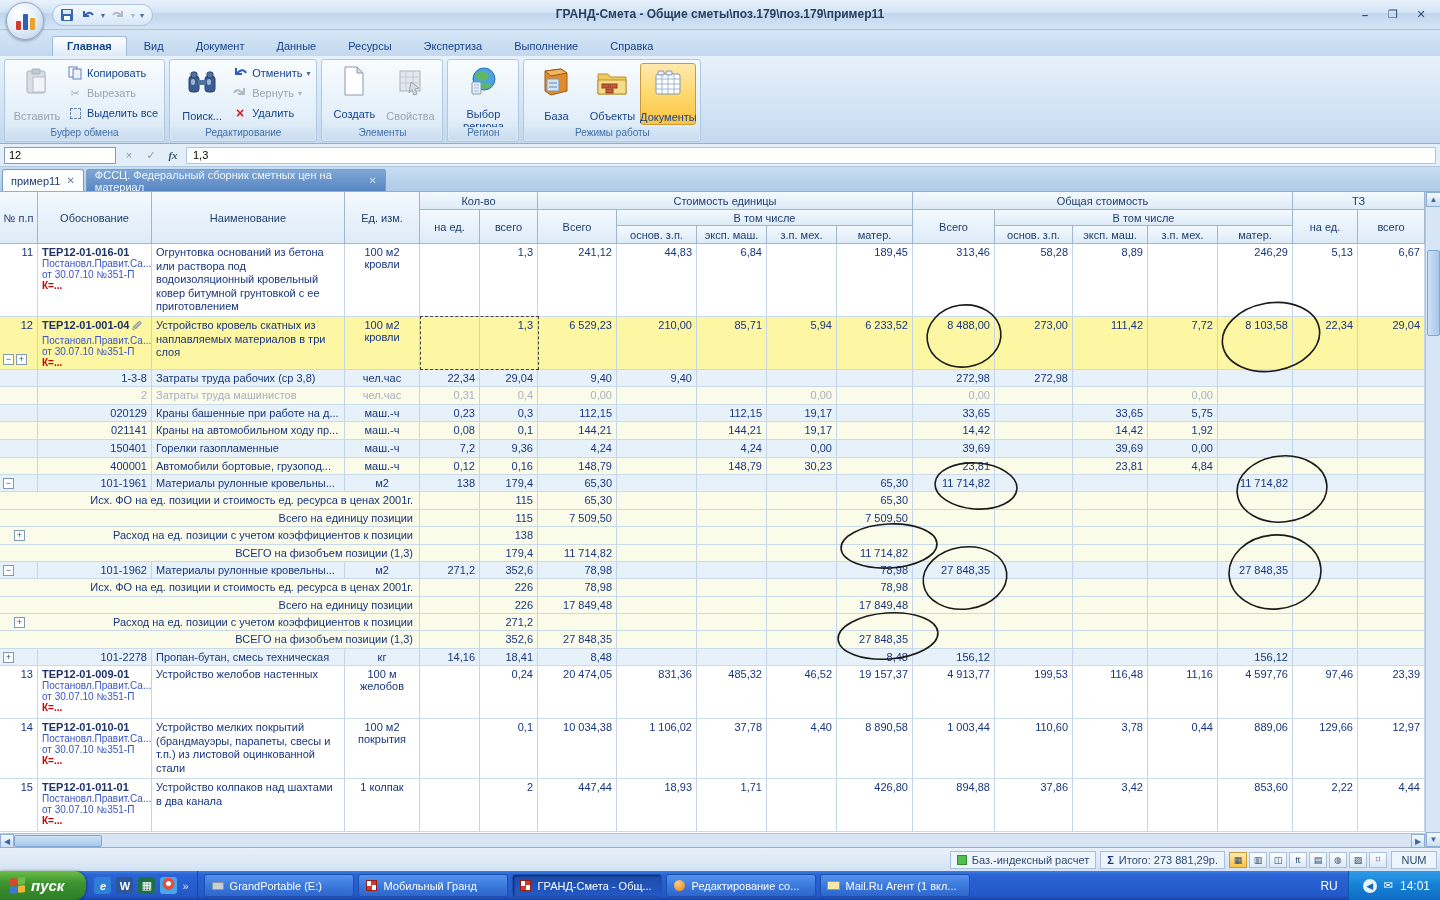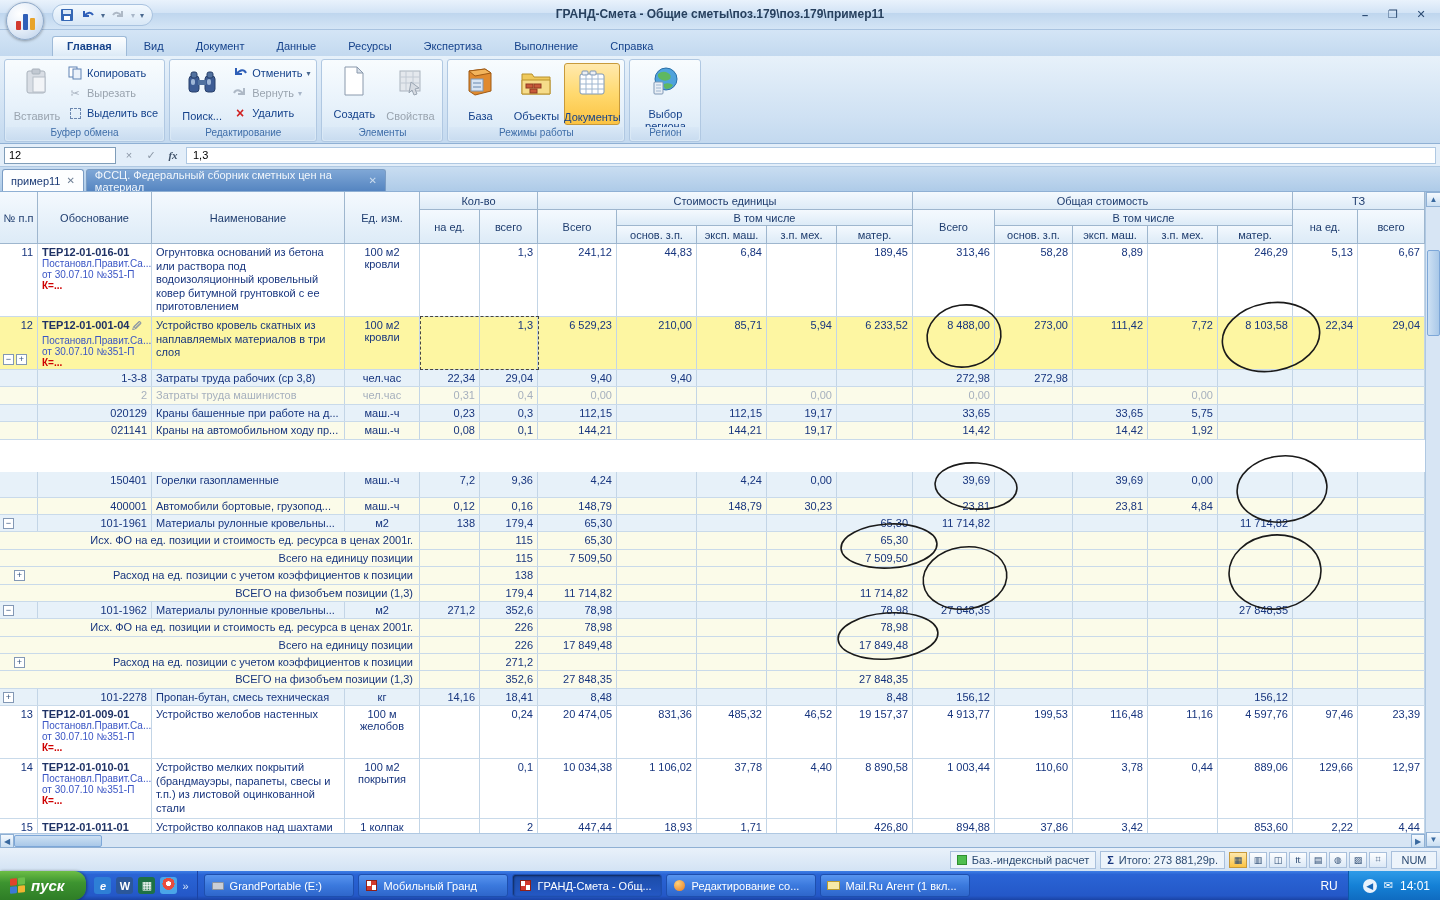--- a/index.html
+++ b/index.html
@@ -286,73 +286,73 @@
               <path d="M3 9 H23 M3 15 H23 M9 3 V23 M16 3 V23" stroke="#C2CAD4"></path>
               <path d="M14 14 L22 20 L18 21 L20 26 L17 27 L15 22 L12 25 Z" fill="#D6DBE2" stroke="#9AA5B2"></path>
             </svg>
         </span>
         <span>Свойства</span>
       </div>
       <div class="glabel">Элементы</div>
     </div>
 
     <div class="rgroup">
-      <div class="bigbtn">
-        <span class="icon30">
-          <svg width="30" height="30" viewBox="0 0 30 30">
-              <path d="M4 4 L20 2 L26 6 L26 24 L10 28 L4 24 Z" fill="#E08A2E" stroke="#A05A14"></path>
-              <path d="M4 4 L20 2 L26 6 L10 9 Z" fill="#F2B45C" stroke="#A05A14"></path>
-              <rect x="6" y="12" width="12" height="12" fill="#D7E4F2" stroke="#7E97B5"></rect>
-              <rect x="8" y="15" width="8" height="2" fill="#9FB6D0"></rect>
-              <rect x="8" y="19" width="8" height="2" fill="#9FB6D0"></rect>
-            </svg>
-        </span>
-        <span>База</span>
-      </div>
-      <div class="bigbtn">
-        <span class="icon30">
-          <svg width="32" height="28" viewBox="0 0 32 28">
-              <path d="M2 6 L12 6 L14 9 L30 9 L30 26 L2 26 Z" fill="#EFC95C" stroke="#B8912C"></path>
-              <path d="M2 12 L30 12 L30 26 L2 26 Z" fill="#F6DC8A" stroke="#B8912C"></path>
-              <rect x="6" y="16" width="7" height="4" fill="#C85A3A" stroke="#8F3A22"></rect>
-              <rect x="14" y="16" width="7" height="4" fill="#C85A3A" stroke="#8F3A22"></rect>
-              <rect x="10" y="21" width="7" height="4" fill="#C85A3A" stroke="#8F3A22"></rect>
-            </svg>
-        </span>
-        <span>Объекты</span>
-      </div>
-      <div class="bigbtn sel">
-        <span class="icon30">
-          <svg width="30" height="28" viewBox="0 0 30 28">
-              <rect x="3" y="5" width="24" height="20" rx="2" fill="#fff" stroke="#7E97B5"></rect>
-              <rect x="5" y="2" width="6" height="4" rx="1" fill="#EDEFF2" stroke="#7E97B5"></rect>
-              <rect x="13" y="2" width="6" height="4" rx="1" fill="#EDEFF2" stroke="#7E97B5"></rect>
-              <path d="M3 10 H27 M3 15 H27 M3 20 H27 M9 5 V25 M15 5 V25 M21 5 V25" stroke="#9FB6D0"></path>
-            </svg>
-        </span>
-        <span>Документы</span>
-      </div>
-      <div class="glabel">Режимы работы</div>
-    </div>
-
-    <div class="rgroup">
       <div class="bigbtn" style="width:62px">
         <span class="icon30">
           <svg width="30" height="30" viewBox="0 0 30 30">
               <circle cx="16" cy="13" r="11" fill="#4FA3DC" stroke="#2A6FA8"></circle>
               <path d="M8 8 Q13 4 18 7 Q22 9 20 13 Q16 16 12 14 Q7 12 8 8 Z" fill="#5FB860"></path>
               <path d="M14 18 Q19 16 23 19 Q21 23 16 23 Q13 21 14 18 Z" fill="#5FB860"></path>
               <rect x="4" y="16" width="9" height="12" rx="1" fill="#E8EEF5" stroke="#7E97B5"></rect>
               <path d="M6 19 H11 M6 22 H11 M6 25 H11" stroke="#9FB6D0"></path>
             </svg>
         </span>
         <span>Выбор региона</span>
         <span class="caret">▾</span>
       </div>
       <div class="glabel">Регион</div>
+    </div>
+
+    <div class="rgroup">
+      <div class="bigbtn">
+        <span class="icon30">
+          <svg width="30" height="30" viewBox="0 0 30 30">
+              <path d="M4 4 L20 2 L26 6 L26 24 L10 28 L4 24 Z" fill="#E08A2E" stroke="#A05A14"></path>
+              <path d="M4 4 L20 2 L26 6 L10 9 Z" fill="#F2B45C" stroke="#A05A14"></path>
+              <rect x="6" y="12" width="12" height="12" fill="#D7E4F2" stroke="#7E97B5"></rect>
+              <rect x="8" y="15" width="8" height="2" fill="#9FB6D0"></rect>
+              <rect x="8" y="19" width="8" height="2" fill="#9FB6D0"></rect>
+            </svg>
+        </span>
+        <span>База</span>
+      </div>
+      <div class="bigbtn">
+        <span class="icon30">
+          <svg width="32" height="28" viewBox="0 0 32 28">
+              <path d="M2 6 L12 6 L14 9 L30 9 L30 26 L2 26 Z" fill="#EFC95C" stroke="#B8912C"></path>
+              <path d="M2 12 L30 12 L30 26 L2 26 Z" fill="#F6DC8A" stroke="#B8912C"></path>
+              <rect x="6" y="16" width="7" height="4" fill="#C85A3A" stroke="#8F3A22"></rect>
+              <rect x="14" y="16" width="7" height="4" fill="#C85A3A" stroke="#8F3A22"></rect>
+              <rect x="10" y="21" width="7" height="4" fill="#C85A3A" stroke="#8F3A22"></rect>
+            </svg>
+        </span>
+        <span>Объекты</span>
+      </div>
+      <div class="bigbtn sel">
+        <span class="icon30">
+          <svg width="30" height="28" viewBox="0 0 30 28">
+              <rect x="3" y="5" width="24" height="20" rx="2" fill="#fff" stroke="#7E97B5"></rect>
+              <rect x="5" y="2" width="6" height="4" rx="1" fill="#EDEFF2" stroke="#7E97B5"></rect>
+              <rect x="13" y="2" width="6" height="4" rx="1" fill="#EDEFF2" stroke="#7E97B5"></rect>
+              <path d="M3 10 H27 M3 15 H27 M3 20 H27 M9 5 V25 M15 5 V25 M21 5 V25" stroke="#9FB6D0"></path>
+            </svg>
+        </span>
+        <span>Документы</span>
+      </div>
+      <div class="glabel">Режимы работы</div>
     </div>
   </div>
 
   <div class="formulabar">
     <div class="namebox">12</div>
     <span class="fbtn">×</span>
     <span class="fbtn">✓</span>
     <span class="fbtn fx">fx</span>
     <div class="fvalue">1,3</div>
   </div>
@@ -522,21 +522,21 @@
           <div class="tcell num" style="width: 70px;">19,17</div>
           <div class="tcell num" style="width: 76px;"></div>
           <div class="tcell num" style="width: 82px;">14,42</div>
           <div class="tcell num" style="width: 78px;"></div>
           <div class="tcell num" style="width: 75px;">14,42</div>
           <div class="tcell num" style="width: 70px;">1,92</div>
           <div class="tcell num" style="width: 75px;"></div>
           <div class="tcell num" style="width: 65px;"></div>
           <div class="tcell num" style="width: 67px;"></div>
         </div>
-        <div class="trow bg-blue" style="height: 26px; margin-top: 32px;">
+        <div class="trow bg-blue" style="height: 18px;">
           <div class="tcell " style="width: 38px;"></div>
           <div class="tcell rescode" style="width: 114px;">150401</div>
           <div class="tcell " style="width: 193px; white-space: nowrap;">Горелки газопламенные</div>
           <div class="tcell ctr" style="width: 75px;">маш.-ч</div>
           <div class="tcell num" style="width: 60px;">7,2</div>
           <div class="tcell num" style="width: 58px;">9,36</div>
           <div class="tcell num" style="width: 79px;">4,24</div>
           <div class="tcell num" style="width: 80px;"></div>
           <div class="tcell num" style="width: 70px;">4,24</div>
           <div class="tcell num" style="width: 70px;">0,00</div>

